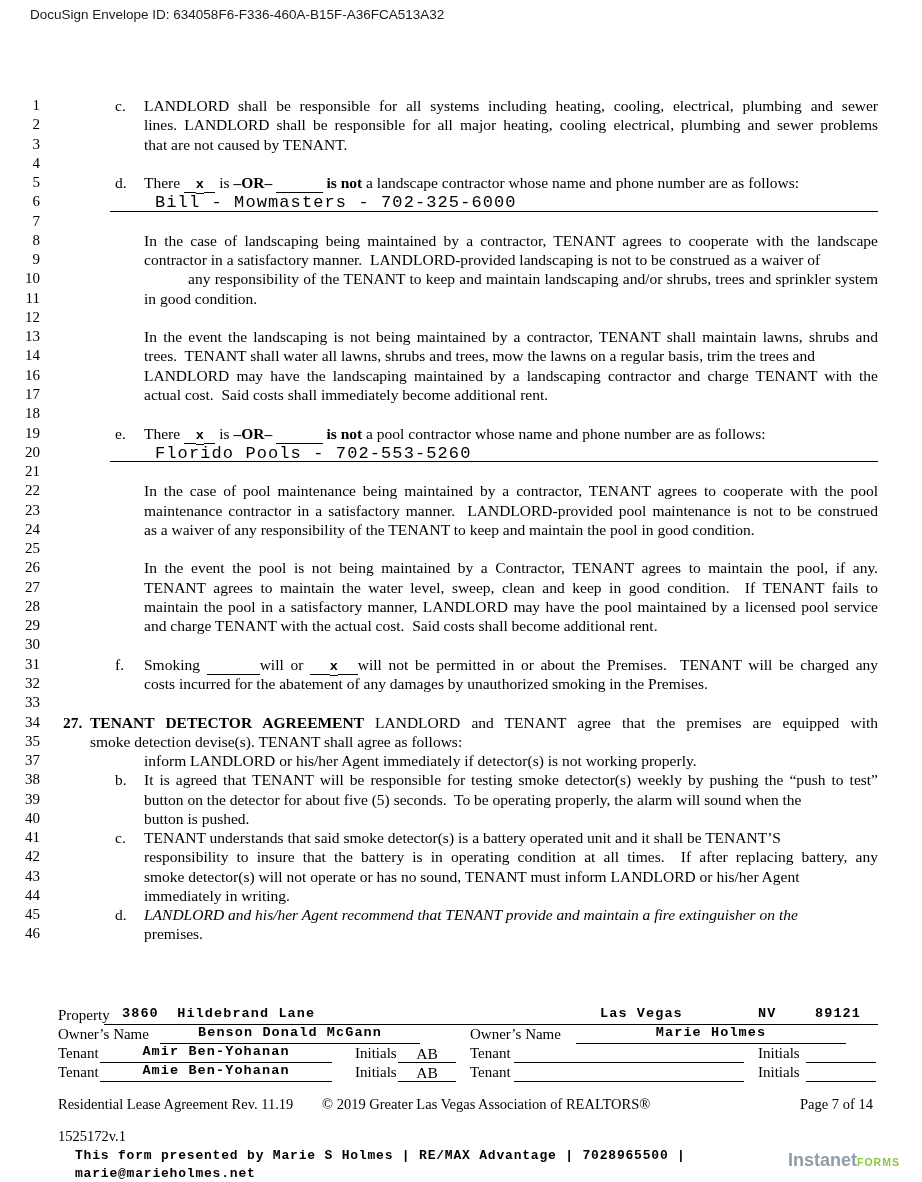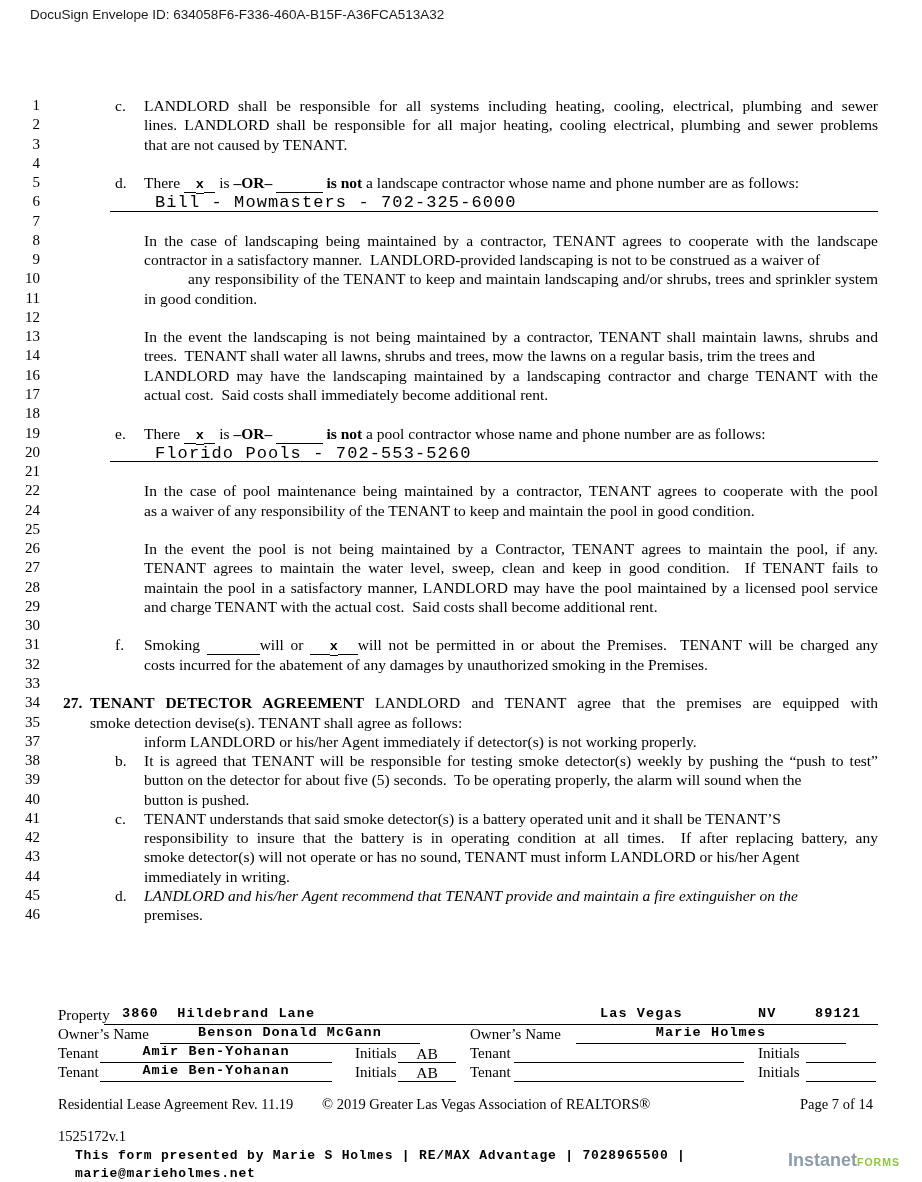--- a/index.html
+++ b/index.html
@@ -114,20 +114,24 @@
         <div class="rule"></div>
       </div>
       <div class="line">
         <span class="num">21</span>
       </div>
       <div class="line">
         <span class="num">22</span>
         <span class="txt just" style="left: 144px;"><span>In the case of pool maintenance being maintained by a contractor, TENANT agrees to cooperate with the pool</span></span>
       </div>
       <div class="line">
+        <span class="num">23</span>
+        <span class="txt just" style="left: 144px;"><span>maintenance contractor in a satisfactory manner.&nbsp; LANDLORD-provided pool maintenance is not to be construed</span></span>
+      </div>
+      <div class="line">
         <span class="num">24</span>
         <span class="txt" style="left: 144px;"><span>as a waiver of any responsibility of the TENANT to keep and maintain the pool in good condition.</span></span>
       </div>
       <div class="line">
         <span class="num">25</span>
       </div>
       <div class="line">
         <span class="num">26</span>
         <span class="txt just" style="left: 144px;"><span>In the event the pool is not being maintained by a Contractor, TENANT agrees to maintain the pool, if any.</span></span>
       </div>

